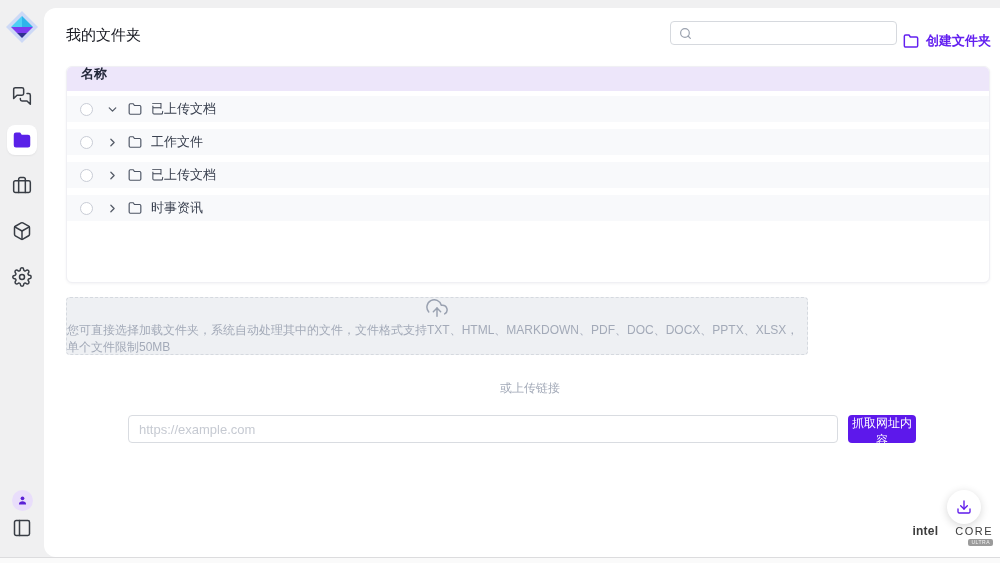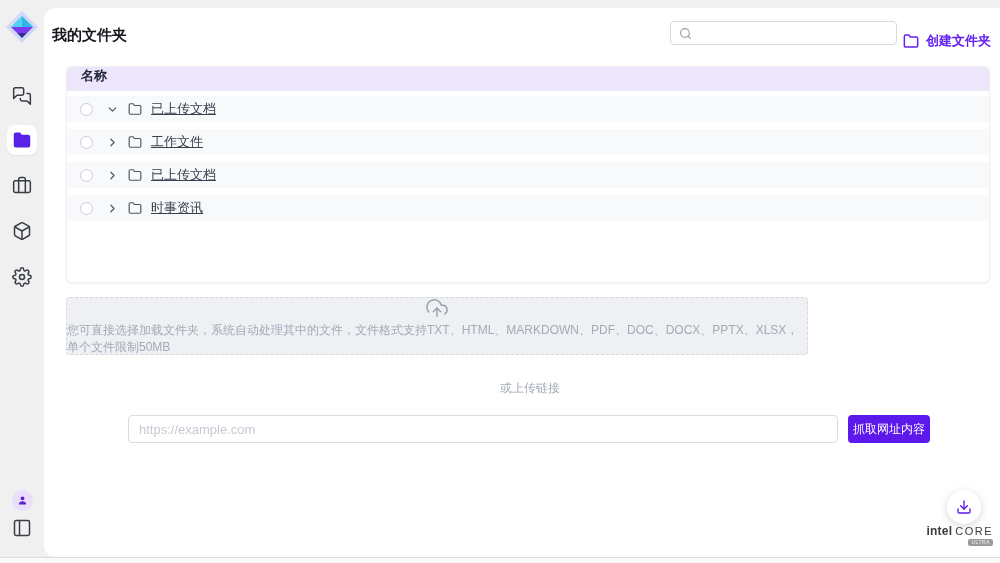--- a/index.html
+++ b/index.html
@@ -26,64 +26,64 @@
   .s-active{position:absolute;left:7px;top:125px;width:30px;height:30px;background:#ffffff;border-radius:8px;
             display:flex;align-items:center;justify-content:center;box-shadow:0 1px 2px rgba(0,0,0,.06);}
   .avatar{position:absolute;left:12px;top:490px;width:21px;height:21px;border-radius:50%;background:#e9defb;
           display:flex;align-items:center;justify-content:center;}
 
   
   .main{position:absolute;left:44px;top:8px;right:0;bottom:6px;background:#ffffff;
         border-radius:12px 0 0 12px;z-index:2;}
   .bottom-strip{position:absolute;left:0;right:0;bottom:0;height:6px;background:#fafafa;border-top:1px solid #dcdcde;z-index:4;}
 
-  .page-title{position:absolute;left:8px;top:18px;font-size:15px;font-weight:700;color:#15171f;}
+  .page-title{position:absolute;left:22px;top:18px;font-size:15px;font-weight:400;color:#15171f;}
 
   .search-box{position:absolute;left:626px;top:13px;width:227px;height:24px;border:1px solid #d6d9de;border-radius:4px;
               background:#fff;display:flex;align-items:center;padding:0 8px;gap:6px;}
   .search-box input{border:none;outline:none;flex:1;font-size:12px;color:#333;background:transparent;min-width:0;}
 
   .create-btn{position:absolute;right:9px;top:24px;display:flex;align-items:center;gap:7px;color:var(--accent-text);
               font-size:13px;font-weight:700;cursor:pointer;background:none;border:none;font-family:inherit;}
 
   
   .ftable{position:absolute;left:22px;top:58px;width:924px;height:217px;border:1px solid #f0f0f4;
           border-radius:6px;background:#fff;box-shadow:0 1px 3px rgba(25,25,60,.05);overflow:hidden;}
-  .ftable-head{height:24px;background:var(--header-bg);display:flex;align-items:flex-start;padding:0 14px;
+  .ftable-head{height:24px;background:var(--header-bg);display:flex;align-items:flex-end;padding:8px 14px;
                font-size:13px;font-weight:700;color:#23273a;}
   .frows{padding-top:5px;}
   .frow{height:26px;margin-bottom:7px;background:var(--row-bg);display:flex;align-items:center;cursor:pointer;}
   .frow .cbox{width:13px;height:13px;border:1.5px solid #c9cdd6;border-radius:50%;margin-left:13px;background:#fff;}
   .frow .chev{margin-left:13px;width:13px;height:13px;color:#555c68;}
   .frow .chev.expanded{transform:rotate(90deg);}
   .frow .ficon{margin-left:9px;width:14px;height:14px;color:#4d5564;}
-  .frow .flabel{margin-left:9px;font-size:13px;color:#3a4150;text-decoration:underline;}
+  .frow .flabel{margin-left:9px;font-size:13px;color:#3a4150;}
 
   
   .upzone{position:absolute;left:22px;top:289px;width:742px;height:58px;background:#eef0f3;
           border:1px dashed #d5d9df;border-radius:4px;display:flex;flex-direction:column;
           align-items:center;justify-content:center;gap:3px;cursor:pointer;}
   .upzone .hint{font-size:12px;color:#a3aab8;}
   .up-cloud{width:22px;height:22px;color:#99a1b0;}
 
   .or-link{position:absolute;left:16px;right:0;top:372px;text-align:center;font-size:12px;color:#a3aab8;}
 
   .url-input{position:absolute;left:84px;top:407px;width:710px;height:28px;border:1px solid #d9dce1;border-radius:4px;
              padding:0 10px;font-size:13px;color:#333;outline:none;font-family:inherit;}
   .url-input::placeholder{color:#c6cad2;}
-  .fetch-btn{position:absolute;left:804px;top:407px;width:82px;height:28px;background:var(--accent);color:#fff;
+  .fetch-btn{position:absolute;left:804px;top:407px;width:68px;height:28px;background:var(--accent);color:#fff;
              border:none;border-radius:4px;font-size:12px;font-family:inherit;cursor:pointer;}
 
   
   .fab{position:absolute;left:903px;top:482px;width:34px;height:34px;border-radius:50%;background:#fff;
        box-shadow:0 2px 8px rgba(0,0,0,.16);display:flex;align-items:center;justify-content:center;cursor:pointer;}
   .fab svg{width:16px;height:16px;color:var(--accent);}
 
   .intel{position:absolute;left:887px;top:516px;width:62px;display:flex;flex-direction:column;align-items:flex-end;}
-  .intel-row{display:flex;align-items:baseline;gap:3px;color:#3c3c3c;}
+  .intel-row{display:flex;align-items:baseline;gap:17px;color:#3c3c3c;}
   .intel-word{font-size:12px;font-weight:700;letter-spacing:.2px;}
   .core-word{font-size:11px;letter-spacing:1.5px;font-weight:400;text-transform:uppercase;font-variant:small-caps;}
   .ultra-box{margin-top:1px;background:#9b9b9b;color:#f3f3f3;font-size:5px;line-height:7px;padding:0 3px;
              border-radius:2px;text-transform:uppercase;letter-spacing:.5px;}
 </style>
 </head>
 <body>
 
 <div class="sidebar">
   <div class="logo">

